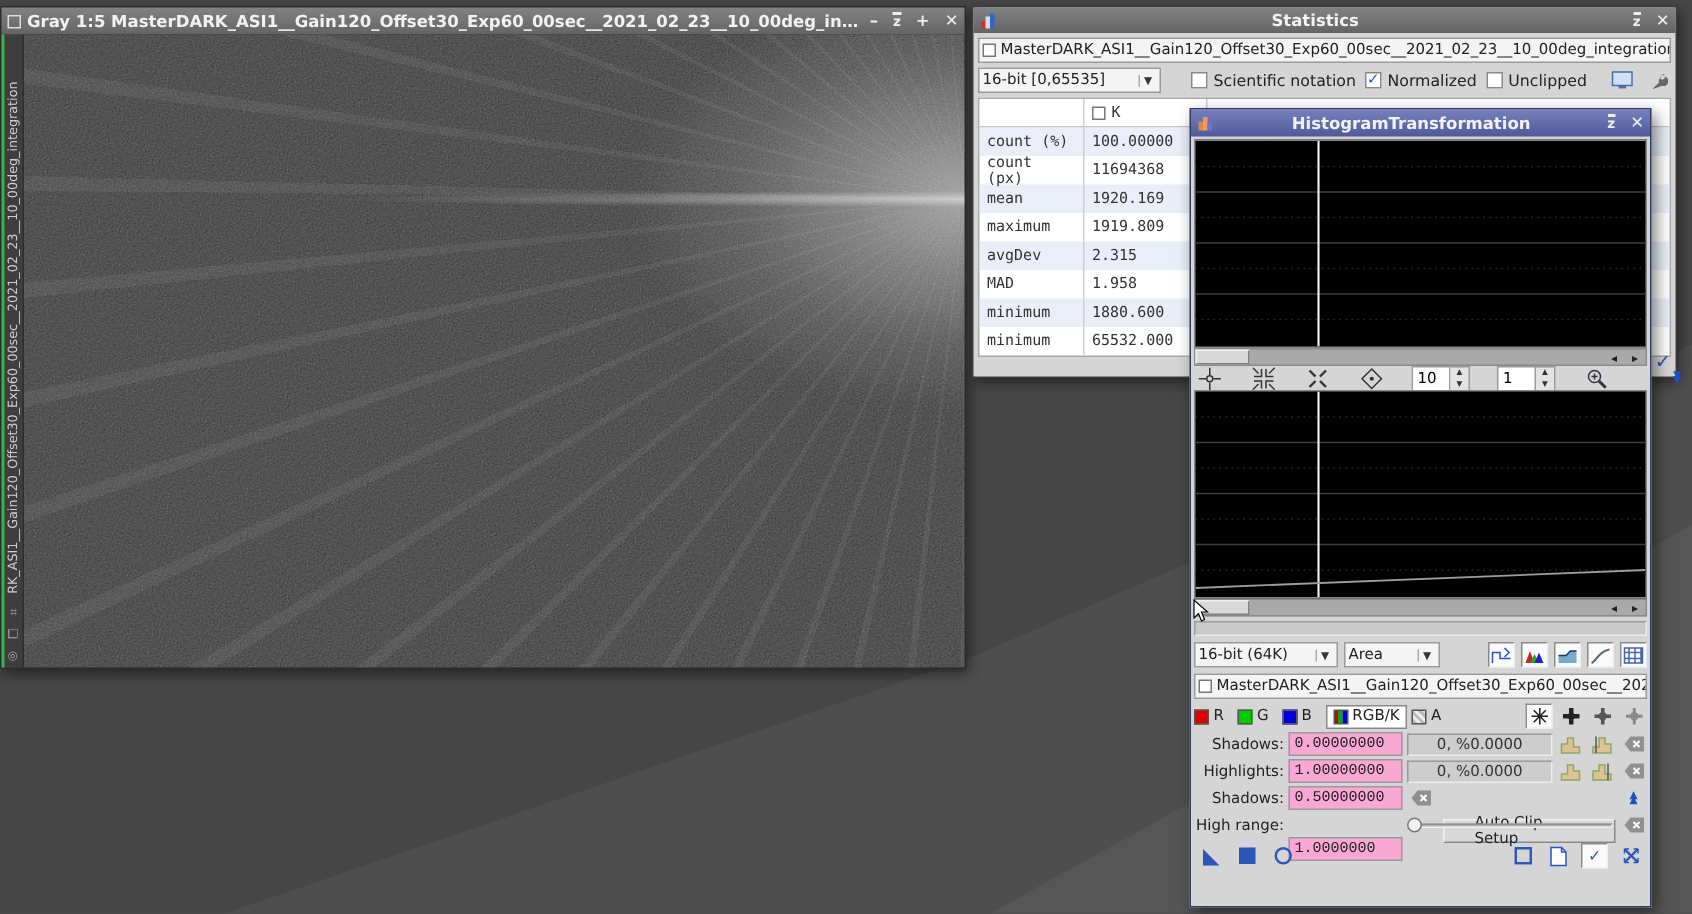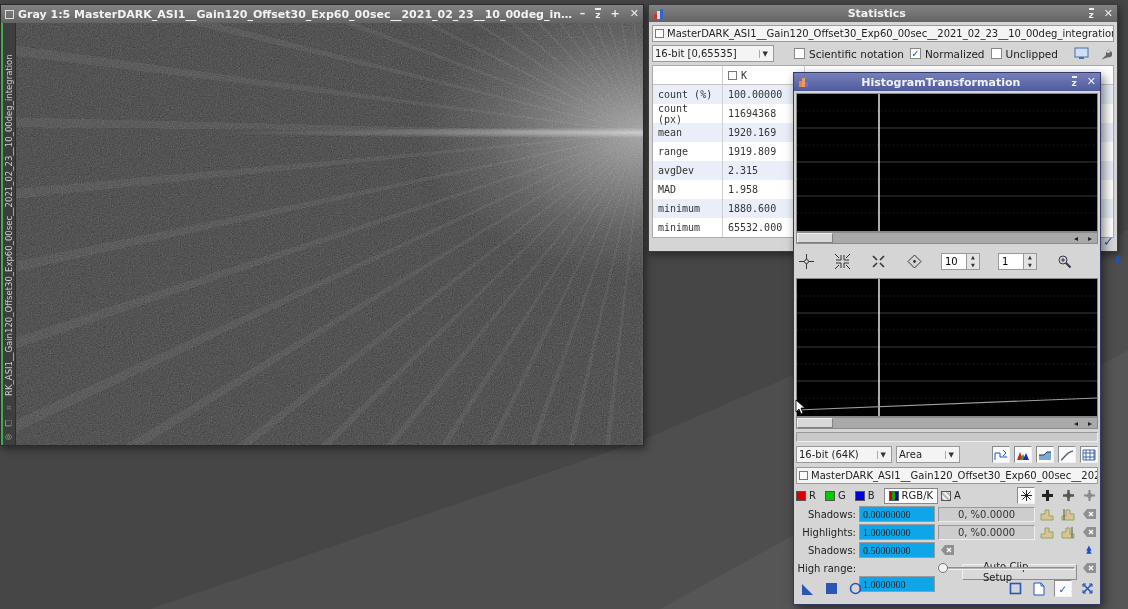--- a/index.html
+++ b/index.html
@@ -29,22 +29,22 @@
             height:17px; padding:0 2px; gap:3px; font-size:10px; white-space:nowrap; overflow:hidden; }
   .combo .arrow { margin-left:auto; border-left:1px solid #aaa; padding:0 3px; font-size:7px; color:#333; flex:none; }
   .chkbox { width:11px; height:11px; background:#fff; border:1px solid #888; display:inline-flex;
             align-items:center; justify-content:center; font-size:10px; color:#1a56c4; font-weight:bold; flex:none; }
   .sq-ico { width:9px; height:9px; background:#fff; border:1px solid #777; flex:none; }
 
   .tbtn { display:inline-flex; align-items:center; justify-content:center; width:18px; height:17px; flex:none; }
   .tbtn svg { display:block; }
   .btn-pressed { background:#fafafa; border:1px solid; border-color:#8a8a8a #f0f0f0 #f0f0f0 #8a8a8a; }
 
-  input.num { font-family:Liberation Serif, serif; font-size:10px; height:16px; border:1px solid #9a9a9a;
-              background:#0ea5e9; padding:0 3px; color:#222; }
+  input.num { font-family:Liberation Mono, monospace; font-size:10px; height:16px; border:1px solid #9a9a9a;
+              background:#f9a8d4; padding:0 3px; color:#222; }
 
   .spin { display:flex; align-items:center; height:17px; }
   .spin input { width:26px; height:17px; border:1px solid #9a9a9a; background:#fff; font-size:10px;
                 font-family:"DejaVu Sans", sans-serif; padding:0 3px; }
   .spin.focused input { border:1px solid #4a74c8; }
   .spin .arrows { display:flex; flex-direction:column; width:13px; height:17px; border:1px solid #9a9a9a; border-left:none; background:#e3e3e3; }
   .spin .arrows span { flex:1; display:flex; align-items:center; justify-content:center; font-size:5px; color:#333; }
 
   .scrollbar { height:12px; background:#a9a9a9; border:1px solid #8a8a8a; display:flex; align-items:stretch; }
   .sb-thumb { width:36px; background:#d8d8d8; border:1px solid; border-color:#f0f0f0 #808080 #808080 #f0f0f0; }
@@ -82,21 +82,21 @@
   .st-c1 { width:70px; padding:0 5px; border-right:1px solid #cfcfcf; align-self:stretch; display:flex; align-items:center; }
   .st-c2 { width:82px; padding:0 5px; border-right:1px solid #cfcfcf; align-self:stretch; display:flex; align-items:center; gap:4px; }
   .stats-check { position:absolute; right:3px; bottom:2px; color:#2a56c8; font-weight:bold; font-size:13px; }
 
   
   #hist-window { position:absolute; left:793px; top:72px; width:308px; height:533px; background:#d5d5d5;
                  border:1px solid #323a66; box-shadow:3px 4px 10px rgba(0,0,0,.5); }
   #hist-window .content { padding:2px; }
   .plot { height:139px; background:#000; border:1px solid #888; position:relative; }
   .plot svg { position:absolute; inset:0; width:100%; height:100%; }
-  .htoolbar { display:flex; align-items:center; height:34px; gap:18px; padding:0 1px; }
+  .htoolbar { display:flex; align-items:center; height:16px; gap:18px; padding:0 1px; }
   .res-row { display:flex; align-items:center; gap:4px; margin-top:4px; }
   .info-strip { height:10px; background:#c9c9c9; border:1px solid; border-color:#9a9a9a #eee #eee #9a9a9a; margin-top:3px; }
   .chan-row { display:flex; align-items:center; gap:3px; margin-top:3px; height:17px; }
   .chip { width:10px; height:10px; border:1px solid #555; flex:none; }
   .chan-lbl { font-size:10px; margin-right:6px; }
   .rgbk-btn { display:flex; align-items:center; gap:3px; background:#fff; border:1px solid #888; height:16px; padding:0 4px; font-size:10px; }
   .rgb-bars { width:10px; height:10px; border:1px solid #555; display:flex; }
   .rgb-bars i { flex:1; } .rgb-bars i:nth-child(1){background:#c00;} .rgb-bars i:nth-child(2){background:#0a0;} .rgb-bars i:nth-child(3){background:#00c;}
   .chip-a { background:repeating-linear-gradient(45deg,#bbb 0 2px,#eee 2px 4px); }
   .prow { display:flex; align-items:center; gap:3px; margin-top:2px; height:16px; }
@@ -211,21 +211,21 @@
         </div>
       <div class="st-row">
           <span class="st-c1">count (px)</span>
           <span class="st-c2">11694368</span>
         </div>
       <div class="st-row alt">
           <span class="st-c1">mean</span>
           <span class="st-c2">1920.169</span>
         </div>
       <div class="st-row">
-          <span class="st-c1">range</span>
+          <span class="st-c1">maximum</span>
           <span class="st-c2">1919.809</span>
         </div>
       <div class="st-row alt">
           <span class="st-c1">avgDev</span>
           <span class="st-c2">2.315</span>
         </div>
       <div class="st-row">
           <span class="st-c1">MAD</span>
           <span class="st-c2">1.958</span>
         </div>

